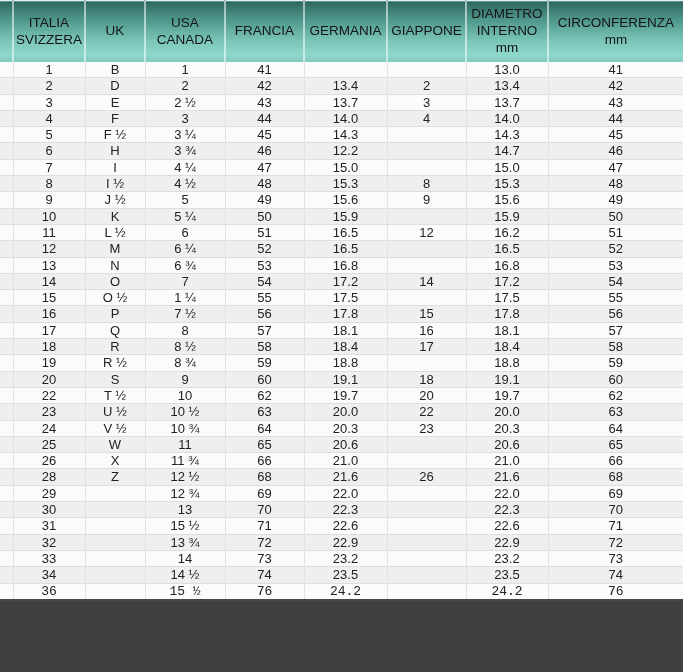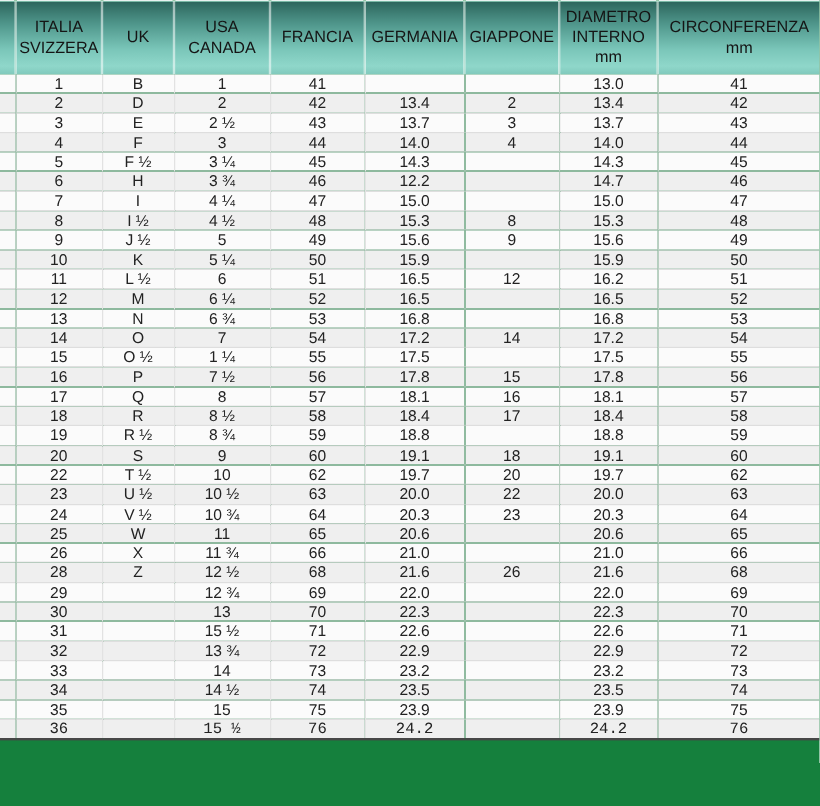--- a/index.html
+++ b/index.html
@@ -3,21 +3,21 @@
 <meta charset="utf-8">
 <style>
   html, body {
     margin: 0;
     padding: 0;
     background: #ffffff;
   }
   .page {
     width: 683px;
     height: 672px;
-    background: #15803d;
+    background: #404040;
     overflow: hidden;
     font-family: "Liberation Sans", sans-serif;
   }
   table.conv {
     border-collapse: collapse;
     table-layout: fixed;
     width: 683px;
   }
   
   thead th {
@@ -468,31 +468,20 @@
     <td>34</td>
     <td></td>
     <td>14 ½</td>
     <td>74</td>
     <td>23.5</td>
     <td></td>
     <td>23.5</td>
     <td>74</td>
   </tr>
 
-  <tr>
-    <td></td>
-    <td>35</td>
-    <td></td>
-    <td>15</td>
-    <td>75</td>
-    <td>23.9</td>
-    <td></td>
-    <td>23.9</td>
-    <td>75</td>
-  </tr>
 
   <tr>
     <td></td>
     <td>36</td>
     <td></td>
     <td>15 ½</td>
     <td>76</td>
     <td>24.2</td>
     <td></td>
     <td>24.2</td>

